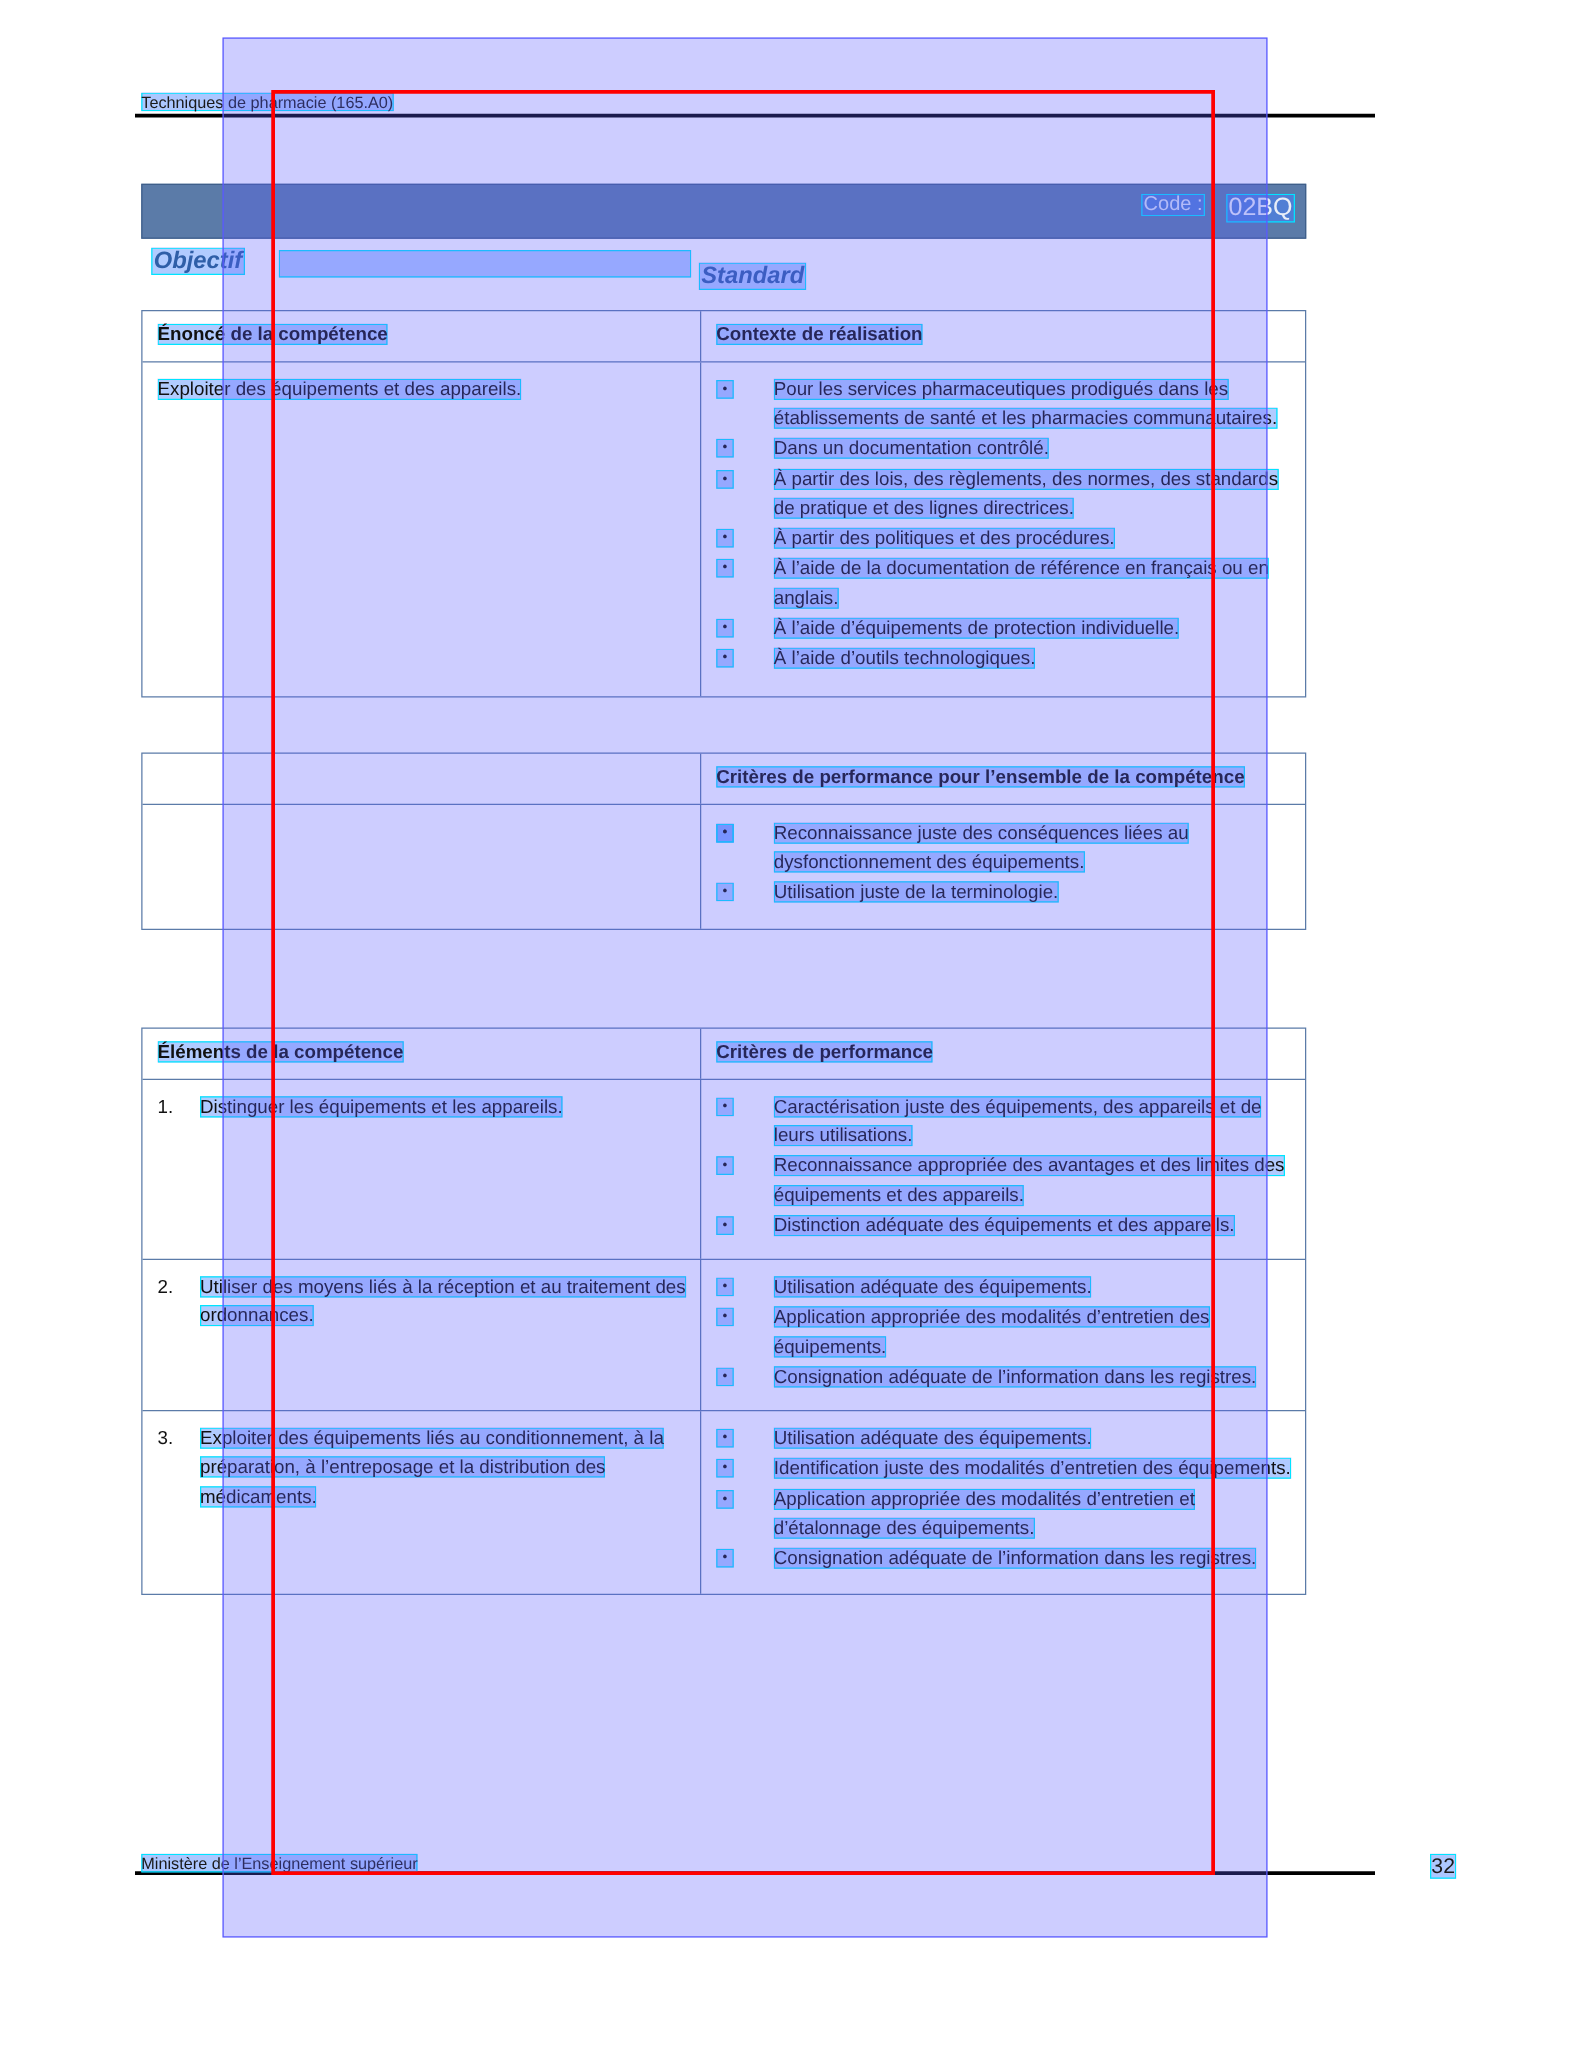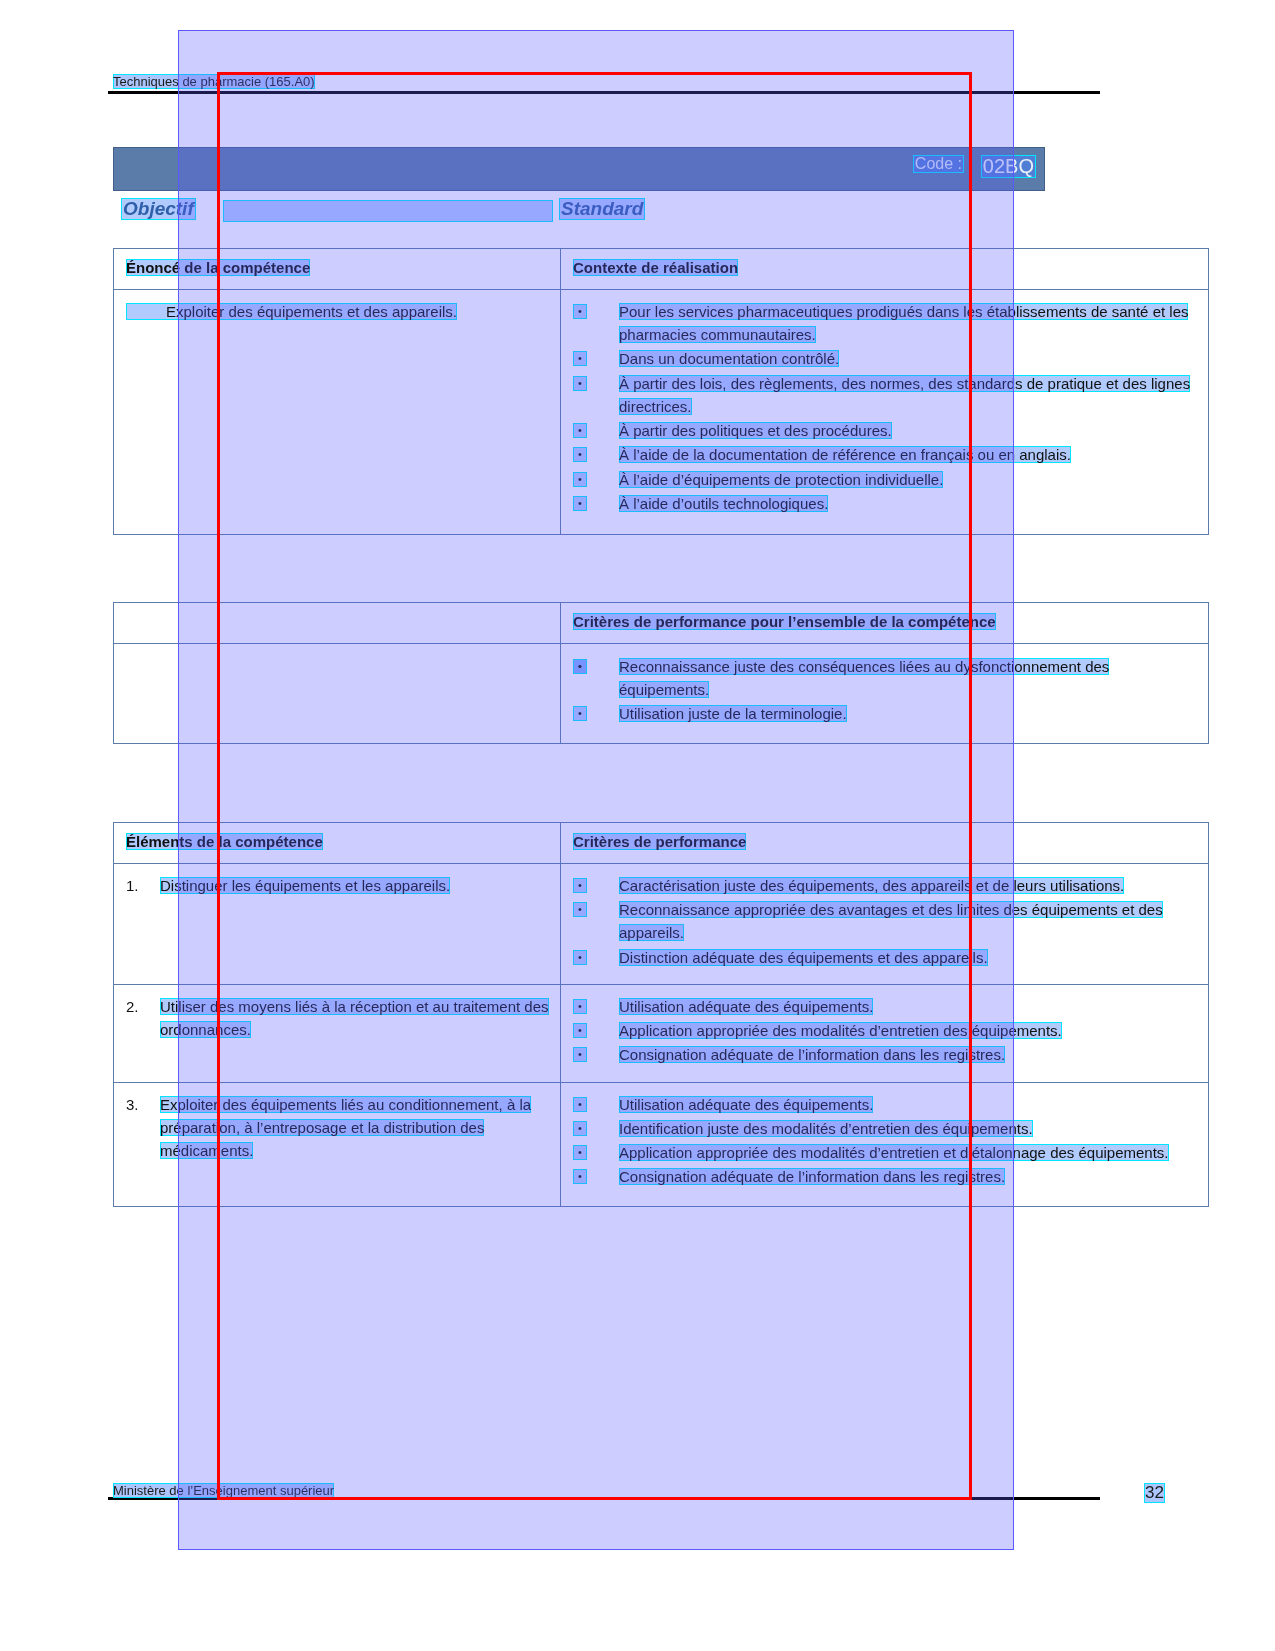--- a/index.html
+++ b/index.html
@@ -145,35 +145,35 @@
     left: 110px;
     top: 2px;
     width: 330px;
     height: 22px;
     background: rgba(70, 130, 255, 0.42);
     box-shadow: 0 0 0 1px #00e5ff inset;
   }
   .os-row .standard {
     position: absolute;
     left: 446px;
-    top: 0;
+    top: 12px;
     font-size: 19px;
     font-weight: bold;
     font-style: italic;
     color: #2f5fa8;
     background: rgba(70, 130, 255, 0.42);
     box-shadow: 0 0 0 1px #00e5ff inset;
     padding: 0 2px;
   }
 
   
   .tbl {
     position: absolute;
     left: 113px;
-    width: 1096px;
+    width: 932px;
     border: 1px solid #5b7ba8;
     box-sizing: border-box;
   }
   .tbl-row {
     display: flex;
     border-bottom: 1px solid #5b7ba8;
   }
   .tbl-row:last-child { border-bottom: none; }
   .col-left {
     width: 447px;
@@ -192,21 +192,20 @@
     color: #111;
     background: rgba(70, 130, 255, 0.42);
     box-shadow: 0 0 0 1px #00e5ff inset;
     display: inline;
     line-height: 1.45;
   }
   .body-txt {
     font-size: 15px;
     color: #111;
     line-height: 1.55;
-    padding-left: 40px;
   }
   .hl {
     background: rgba(70, 130, 255, 0.42);
     box-shadow: 0 0 0 1px #00e5ff inset;
   }
 
   ul.bullets {
     list-style: none;
     margin: 0;
     padding: 0;

